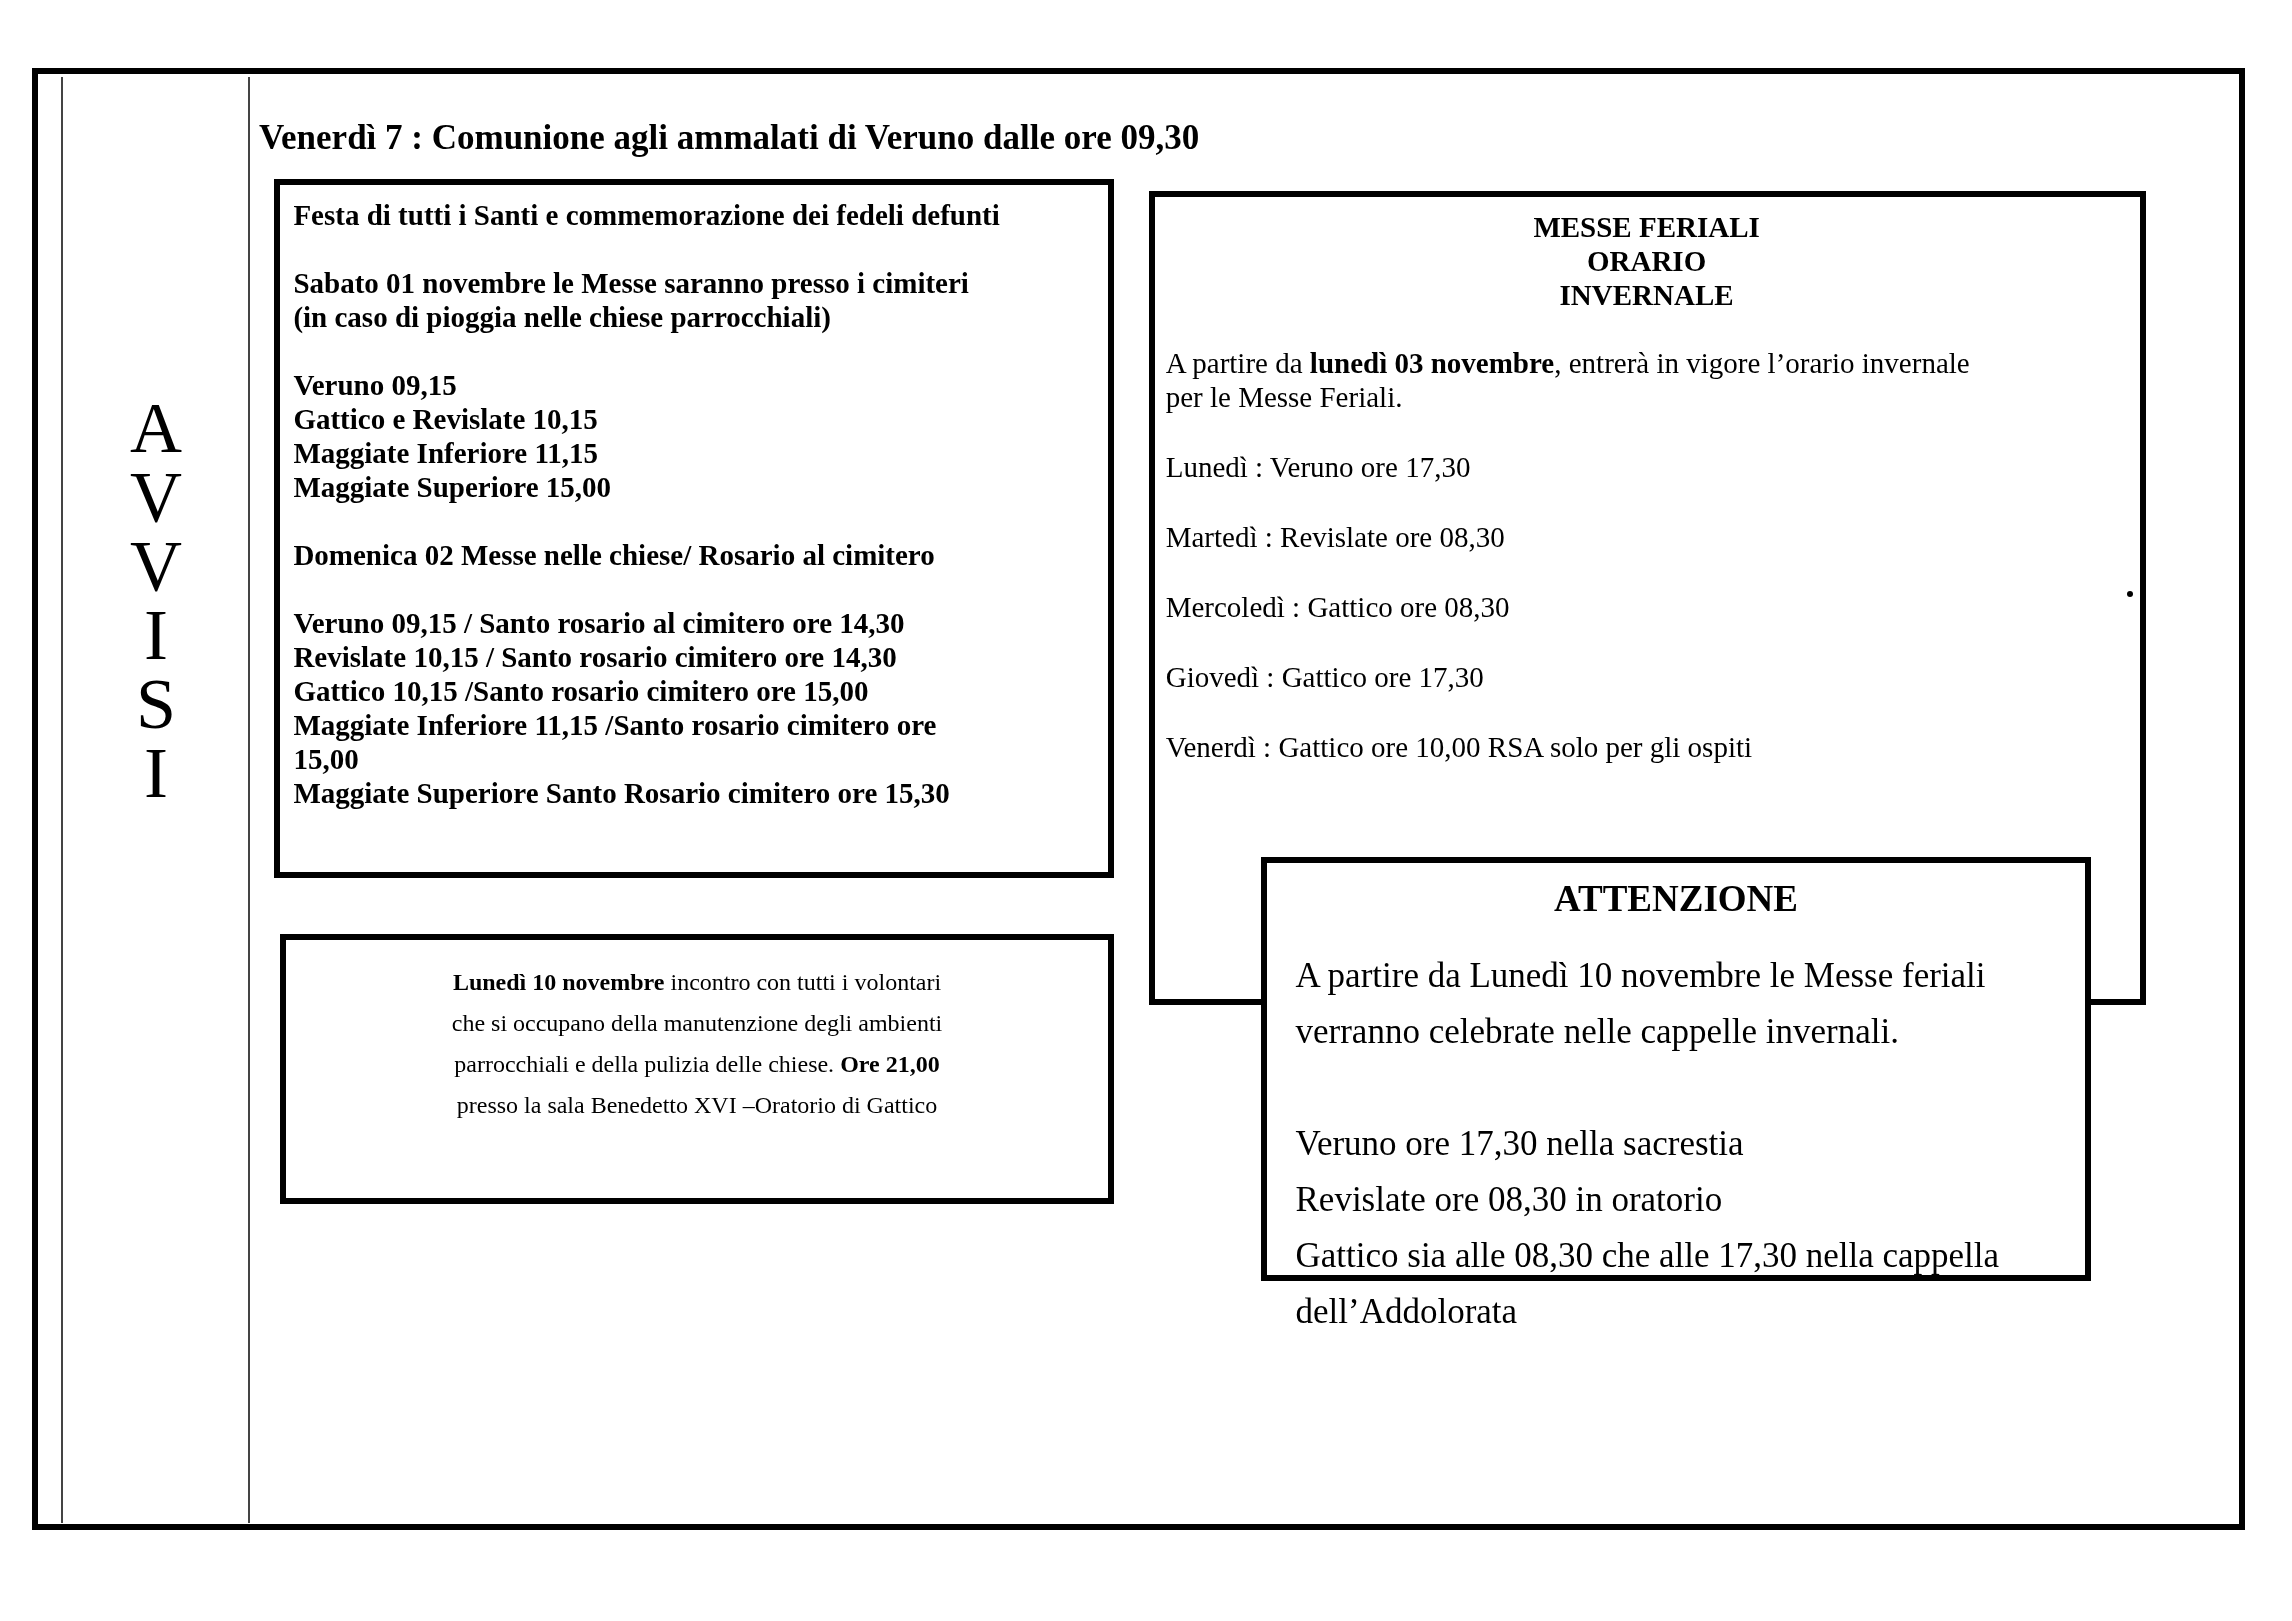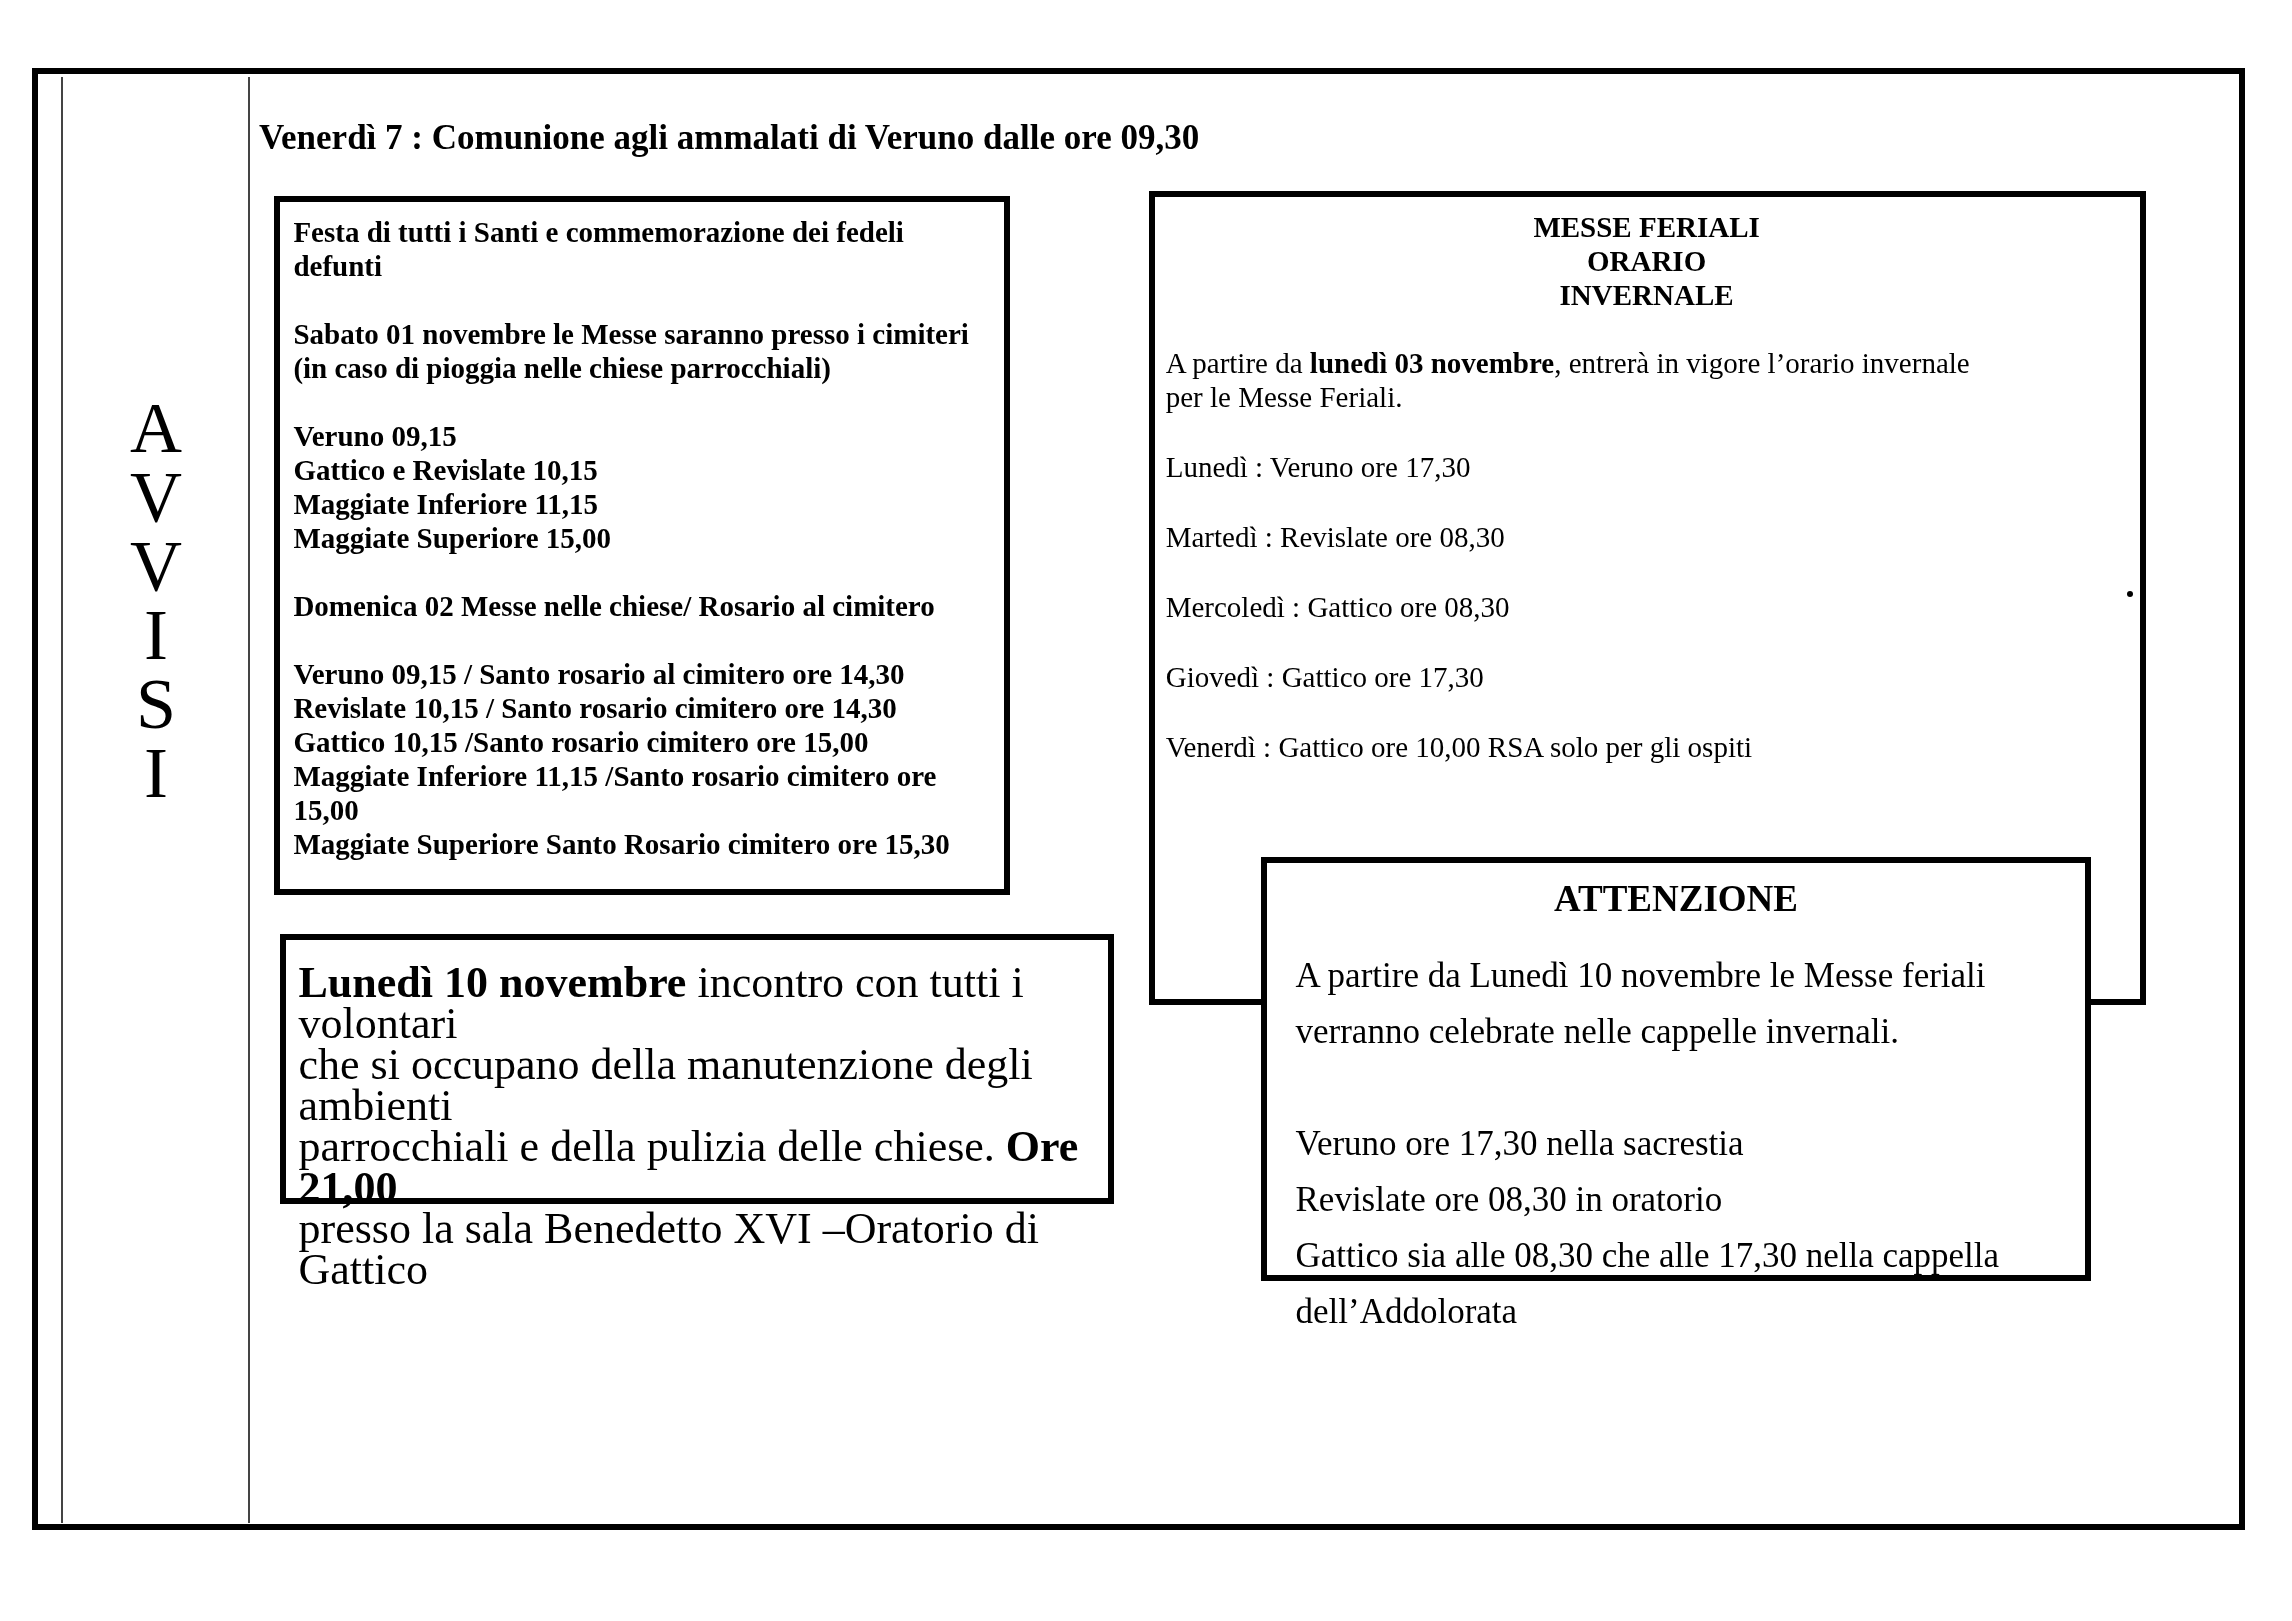--- a/index.html
+++ b/index.html
@@ -5,30 +5,30 @@
   html, body { margin: 0; padding: 0; background: #ffffff; }
   body { width: 2293px; height: 1622px; position: relative; overflow: hidden;
          font-family: "Liberation Serif", "DejaVu Serif", serif; color: #000; }
   .abs { position: absolute; box-sizing: border-box; }
   .frame { left: 32px; top: 68px; width: 2213px; height: 1462px; border: 6.3px solid #000; }
   .vline { width: 1.8px; background: #444; top: 77px; height: 1446px; }
   .avvisi { left: 63px; top: 394px; width: 186px; text-align: center; font-size: 72px; line-height: 69px; }
   .avvisi span { display: block; }
   .headline { left: 259px; top: 118px; font-size: 35px; font-weight: bold; white-space: nowrap; }
   .box { border: 6.3px solid #000; background: #fff; }
-  .box1 { left: 274px; top: 196px; width: 736px; height: 699px; padding: 12.5px 12.5px 0 13.4px; font-family: Liberation Serif, serif; }
+  .box1 { left: 274px; top: 179px; width: 840px; height: 699px; padding: 12.5px 12.5px 0 13.4px; font-family: Liberation Serif, serif; }
   .box1 p { margin: 0; font-size: 29px; font-weight: bold; line-height: 34px; }
   .box1 .gap { height: 34px; }
   .box2 { left: 1149px; top: 191px; width: 997px; height: 814px; padding: 12.5px 12.5px 0 10.7px; }
   .box2 .title { text-align: center; font-weight: bold; font-size: 29px; line-height: 34px; }
   .box2 p { margin: 0; font-size: 29px; line-height: 34px; }
   .box2 .gap { height: 36px; }
   .box2 .gap-s { height: 34px; }
   .box3 { left: 280px; top: 934px; width: 834px; height: 270px; padding: 21.5px 12.5px 0 12.5px; }
-  .box3 p { margin: 0; font-size: 44px; line-height: 41px; }
+  .box3 p { margin: 0; font-size: 24px; line-height: 41px; text-align: center; }
   .box4 { left: 1261px; top: 857px; width: 830px; height: 424px; padding: 12.5px 12.5px 0 12.5px; }
   .box4 .title { text-align: center; font-weight: bold; font-size: 37px; line-height: 45px; }
   .box4 p { margin: 16px; font-size: 35px; line-height: 40px; }
   .box4 .gap { height: 40px; }
   b { font-weight: bold; }
   .dot { left: 2127px; top: 591px; width: 6.3px; height: 6.3px; border-radius: 50%; background: #000; }
 </style>
 </head>
 <body>
 

